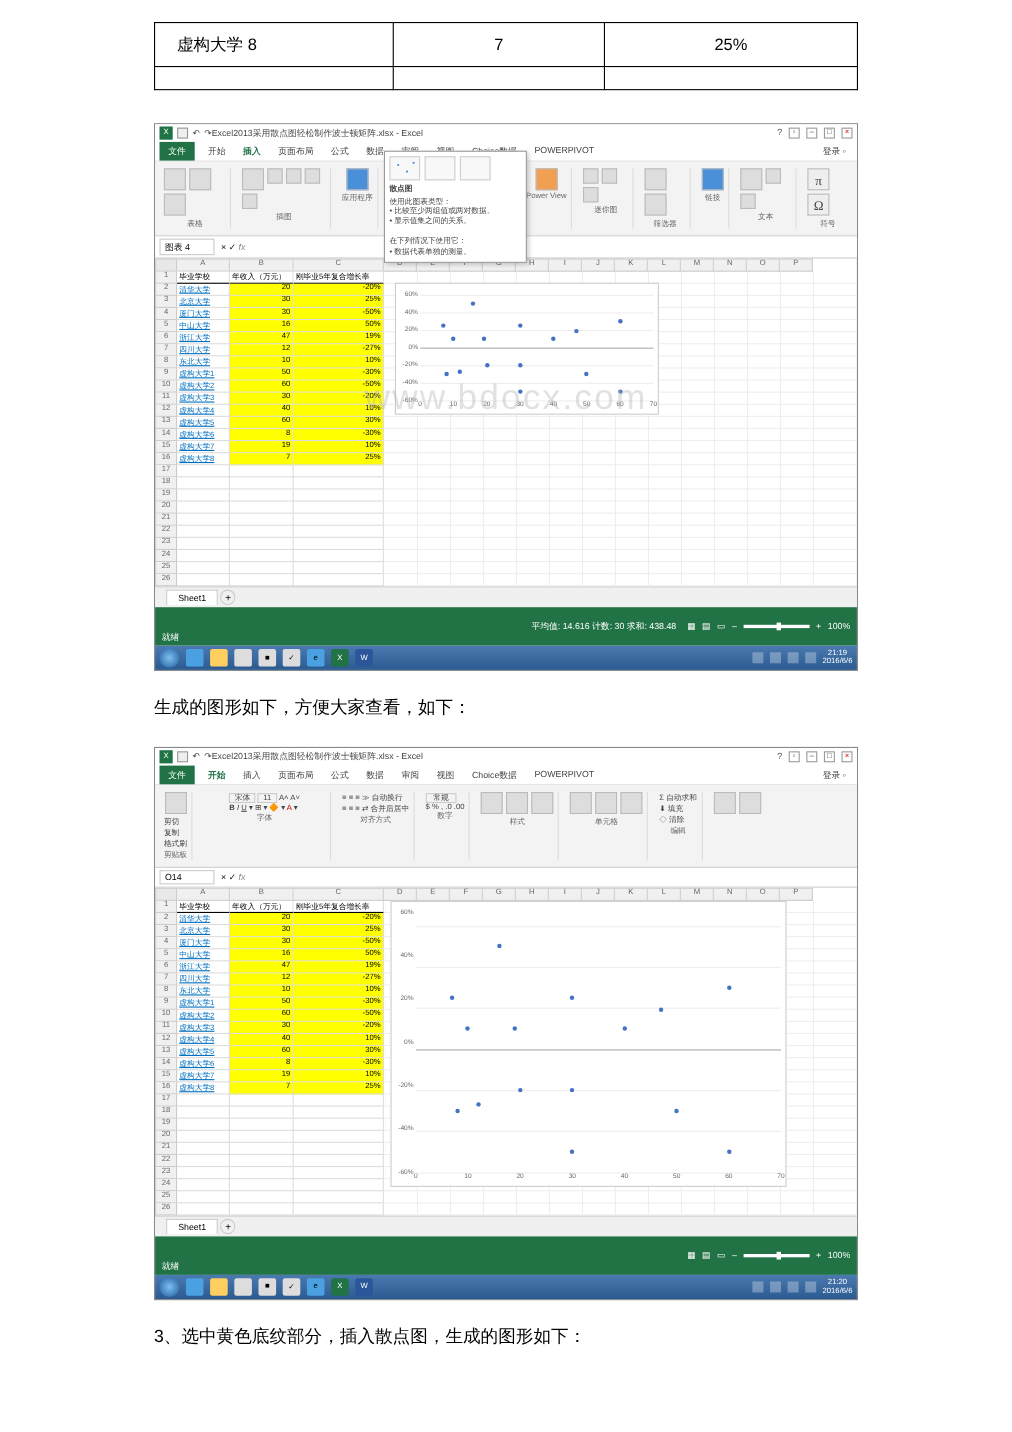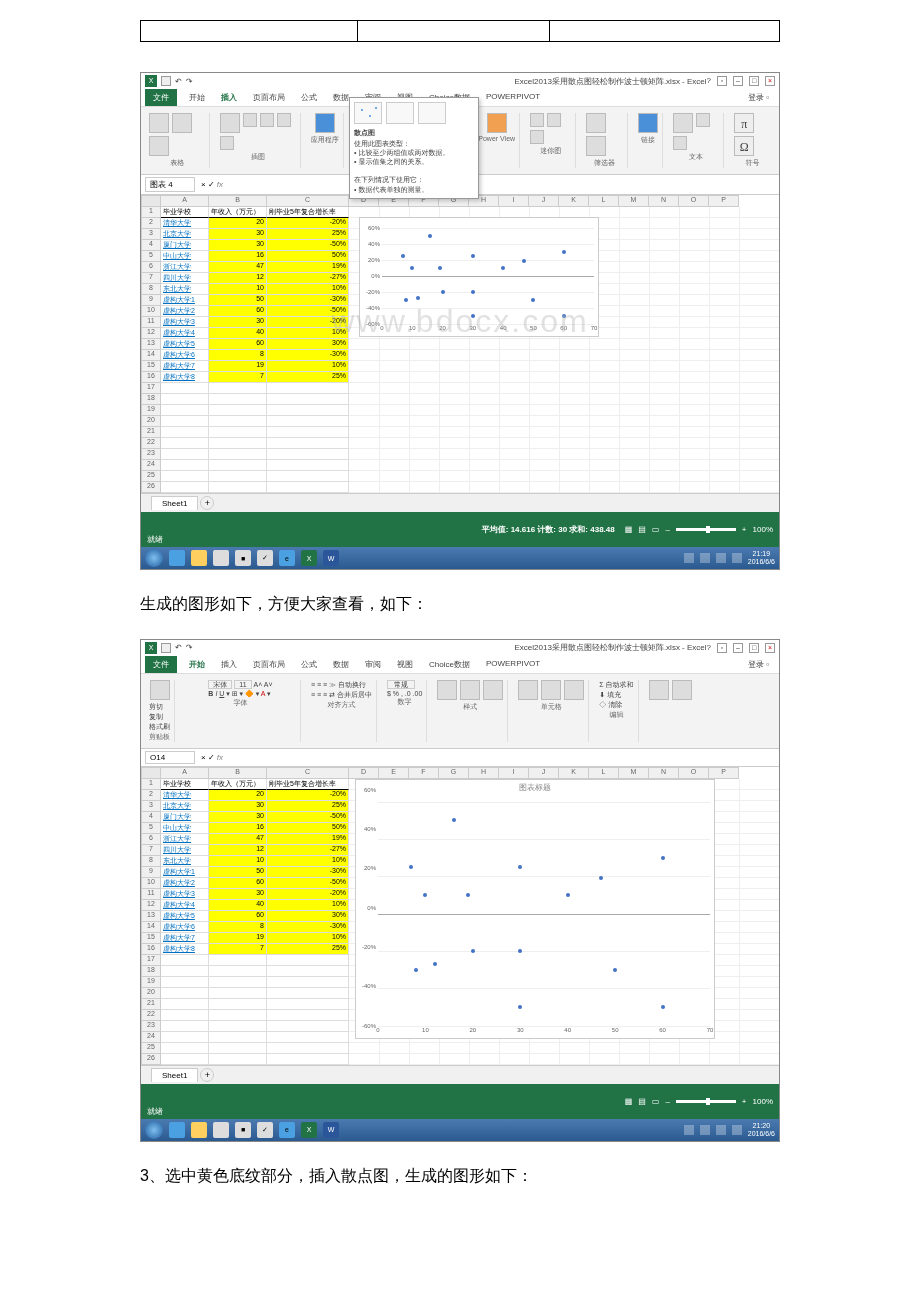--- a/index.html
+++ b/index.html
@@ -15,21 +15,21 @@
     
     .paragraph { font-size: 16px; line-height: 1.8; margin: 20px 0; }
     
     
     .excel-block { border: 1px solid #888; margin: 10px 0; position: relative; background: #fff; font-size: 8px; }
     
     .title-bar { background: #fff; padding: 2px 4px; display: flex; align-items: center; font-size: 8px; color: #444; }
     .title-bar-left { display: flex; gap: 4px; align-items: center; }
     .xl-icon { width: 12px; height: 12px; background: #217346; display: inline-block; color: #fff; font-size: 7px; text-align: center; line-height: 12px; }
     .save-icon { width: 10px; height: 10px; background: #eee; border: 1px solid #999; display: inline-block; }
-    .title-center { flex: 1; text-align: right; color: #444; }
+    .title-center { flex: 1; text-align: left; color: #444; }
     .title-right { display: flex; gap: 6px; }
     .win-ctrl { width: 10px; height: 10px; border: 1px solid #999; font-size: 7px; text-align: center; line-height: 8px; }
     
     .tab-row { background: #fff; padding: 0 4px; display: flex; gap: 8px; font-size: 8px; border-bottom: 1px solid #ddd; }
     .file-tab { background: #217346; color: #fff; padding: 3px 8px; }
     .tab-item { padding: 3px 4px; color: #444; cursor: pointer; }
     .tab-item.active { color: #217346; font-weight: bold; }
     .tab-right { margin-left: auto; padding: 3px 6px; color: #444; }
     
     .ribbon { background: #f3f3f3; padding: 6px 4px; display: flex; gap: 6px; border-bottom: 1px solid #ccc; min-height: 50px; }
@@ -91,21 +91,21 @@
     .gridline { position: absolute; left: 0; right: 0; height: 0; border-top: 1px solid #eee; }
     .gridline.zero { border-top: 1px solid #aaa; }
     .pt { position: absolute; width: 4px; height: 4px; background: #4472c4; border-radius: 50%; transform: translate(-50%, 50%); }
     
     .sheet-tabs { display: flex; background: #f0f0f0; padding: 2px 10px; border-top: 1px solid #ccc; font-size: 8px; }
     .sheet-tab { background: #fff; padding: 2px 10px; border: 1px solid #ccc; border-bottom: none; margin-right: 2px; }
     .add-sheet { width: 14px; height: 14px; border: 1px solid #ccc; border-radius: 50%; text-align: center; line-height: 12px; font-size: 9px; }
     
     .status-bar { background: #217346; color: #fff; display: flex; align-items: center; padding: 2px 6px; font-size: 8px; }
     .status-left { flex: 0 0 auto; margin-top: 20px; }
-    .status-mid { flex: 1; text-align: right; padding-right: 10px; font-weight: bold; }
+    .status-mid { flex: 1; text-align: right; padding-right: 10px; }
     .status-right { display: flex; align-items: center; gap: 6px; }
     .zoom-slider { width: 60px; height: 3px; background: #fff; position: relative; }
     .zoom-slider::after { content: ''; position: absolute; left: 50%; top: -2px; width: 4px; height: 7px; background: #fff; }
     
     .taskbar { background: linear-gradient(#4a7ab0, #2a5a90); height: 22px; display: flex; align-items: center; padding: 0 4px; gap: 6px; }
     .start-btn { width: 18px; height: 18px; border-radius: 50%; background: radial-gradient(#7ec0ee, #1e5a9e); }
     .tb-icon { width: 16px; height: 16px; background: #ddd; border-radius: 2px; display:flex; align-items:center; justify-content:center; font-size:7px; }
     .tb-icon.x { background: #217346; color: #fff; }
     .tb-icon.w { background: #2b579a; color: #fff; }
     .tb-icon.ie { background: #4aa0e0; }
@@ -117,20 +117,25 @@
 
     .ribbon2 .r-text { font-size:7px; color:#444; }
   </style>
 </head>
 <body>
 
 <div class="content">
 
   <table class="data-table">
     <tbody>
+    <tr>
+      <td class="c1">虚构大学 8</td>
+      <td class="c2">7</td>
+      <td class="c3">25%</td>
+    </tr>
     <tr>
       <td class="c1"></td>
       <td class="c2"></td>
       <td class="c3"></td>
     </tr>
   </tbody>
     </table>
 
 
   <div class="excel-block" id="excel1">
@@ -875,21 +880,20 @@
           <div class="rest-col-line" style="left:180px"></div>
           <div class="rest-col-line" style="left:210px"></div>
           <div class="rest-col-line" style="left:240px"></div>
           <div class="rest-col-line" style="left:270px"></div>
           <div class="rest-col-line" style="left:300px"></div>
           <div class="rest-col-line" style="left:330px"></div>
           <div class="rest-col-line" style="left:360px"></div>
           <div class="rest-col-line" style="left:390px"></div>
           <div class="chart-embed" style="left:6px;top:12px;width:360px;height:260px;">
     <div class="chart-inner">
-              <div class="chart-title-txt">图表标题</div>
               <div class="chart-axis-y">
                 <span class="y-tick" style="top:0%">60%</span>
                 <span class="y-tick" style="top:16.666666666666664%">40%</span>
                 <span class="y-tick" style="top:33.33333333333333%">20%</span>
                 <span class="y-tick" style="top:50%">0%</span>
                 <span class="y-tick" style="top:66.66666666666666%">-20%</span>
                 <span class="y-tick" style="top:83.33333333333334%">-40%</span>
                 <span class="y-tick" style="top:100%">-60%</span>
               </div>
               <div class="chart-plot" style="top:22px">

